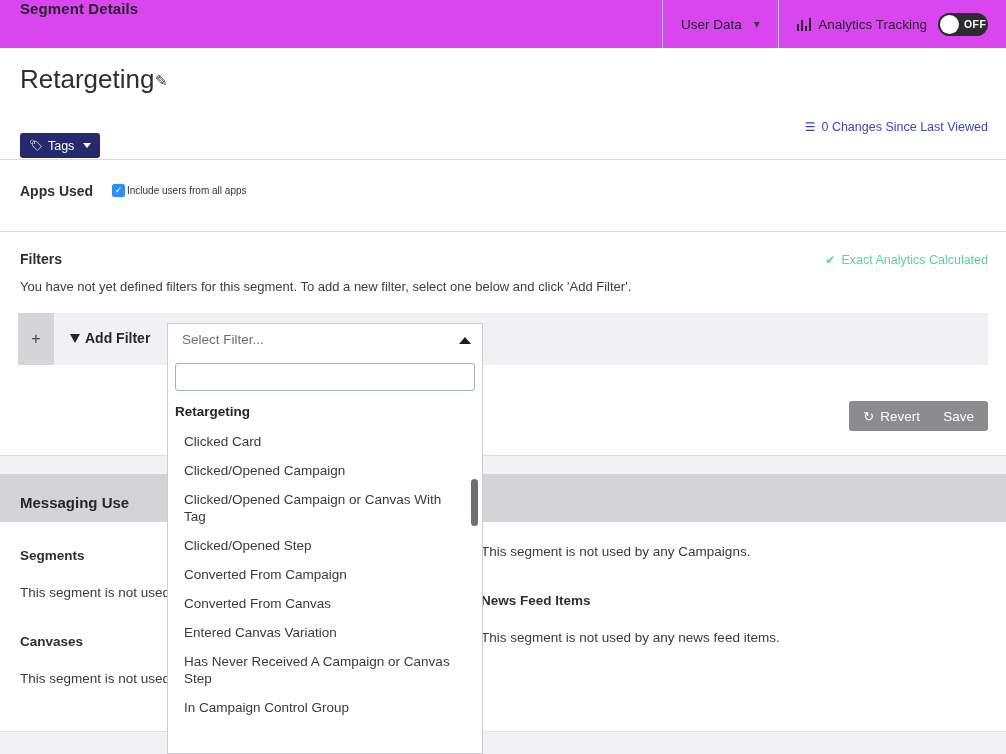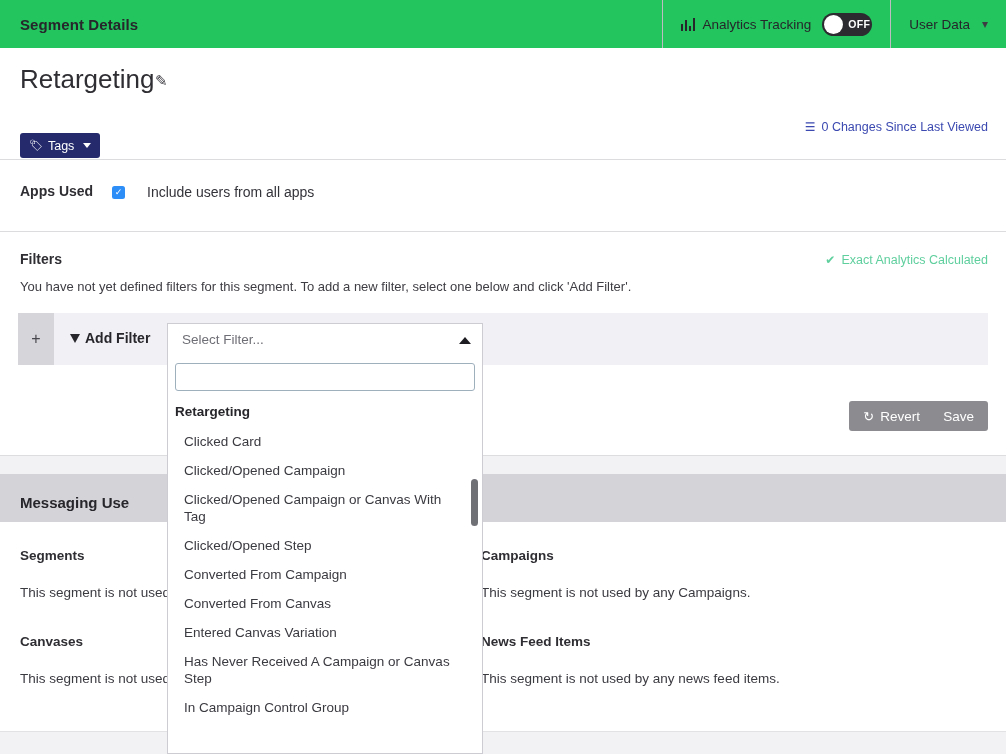--- a/index.html
+++ b/index.html
@@ -9,22 +9,22 @@
     background: #ffffff;
     font-family: "Liberation Sans", sans-serif;
     color: #333333;
     overflow: hidden;
   }
   #root { position: relative; width: 1006px; height: 754px; overflow: hidden; }
 
   
   .topbar {
     position: absolute; left: 0; top: 0; width: 1006px; height: 48px;
-    background: #22c55e;
-    display: flex; align-items: center;
+    background: #d946ef;
+    display: flex; 
   }
   .topbar-title {
     font-size: 15px; font-weight: bold; color: #26262b;
     margin-left: 20px; letter-spacing: .1px;
   }
   .topbar-right {
     margin-left: auto; display: flex; align-items: center; height: 48px;
   }
   .tb-cell {
     height: 48px; display: flex; align-items: center; padding: 0 18px;
@@ -96,21 +96,21 @@
   .apps-label {
     position: absolute; left: 20px; top: 23px; font-size: 14px;
     font-weight: bold; color: #2e2e33;
   }
   .apps-check { position: absolute; left: 112px; top: 24px; display: flex; align-items: center; cursor: pointer; }
   .cbox {
     width: 13px; height: 13px; border-radius: 2.5px; background: #2e8ef7;
     display: flex; align-items: center; justify-content: center;
     color: #fff; font-size: 9px; line-height: 1;
   }
-  .apps-check span.lbl { margin-left: 22px; font-size: 14px; color: #33333a; }
+  .apps-check span.lbl { margin-left: 2px; font-size: 10px; color: #33333a; }
 
   
   .filters-sec { position: absolute; left: 0; top: 232px; width: 1006px; height: 82px; background: #fff; }
   .filters-h { position: absolute; left: 20px; top: 19px; font-size: 14px; font-weight: bold; color: #2e2e33; }
   .filters-p { position: absolute; left: 20px; top: 47px; font-size: 13px; color: #3d3d43; }
   .exact-stats {
     position: absolute; right: 18px; top: 253px; font-size: 12.5px; color: #5fcf9e;
     display: flex; align-items: center; white-space: nowrap;
   }
   .exact-stats .ck { margin-right: 6px; font-size: 12px; }
@@ -210,37 +210,37 @@
   .hr3 { position: absolute; left: 0; top: 731px; width: 1006px; height: 1px; background: #e2e2e5; }
 </style>
 </head>
 <body>
 
 <div id="root">
 
   <div class="topbar">
     <div class="topbar-title">Segment Details</div>
     <div class="topbar-right">
+      <div class="tb-cell tb-sep">
+        <span class="userdata">User Data</span>
+        <span class="chev">▾</span>
+      </div>
       <div class="tb-cell tb-sep">
         <span class="chart-icon">
             <i></i>
             <i></i>
             <i></i>
             <i></i>
           </span>
         <span class="analytics-label">Analytics Tracking</span>
         <span class="toggle">
           <span class="knob"></span>
           <span class="tlabel">OFF</span>
         </span>
       </div>
-      <div class="tb-cell tb-sep">
-        <span class="userdata">User Data</span>
-        <span class="chev">▾</span>
-      </div>
     </div>
   </div>
 
   <div class="titleblock">
     <div class="seg-title">Retargeting</div>
     <div class="pencil">✎</div>
     <div class="tags-btn">
       <span class="tag-ico">🏷</span>
       <span>Tags</span>
       <span class="bcaret"></span>
@@ -295,21 +295,20 @@
     <div class="msg-title">Messaging Use</div>
   </div>
   <div class="msg-body">
     <div class="col col-left">
       <div class="subh">Segments</div>
       <div class="subp">This segment is not used by any Segments.</div>
       <div class="subh" style="margin-top:34px;">Canvases</div>
       <div class="subp">This segment is not used by any Canvases.</div>
     </div>
     <div class="col col-right">
-      <div class="subh">Campaigns</div>
       <div class="subp">This segment is not used by any Campaigns.</div>
       <div class="subh" style="margin-top:34px;">News Feed Items</div>
       <div class="subp">This segment is not used by any news feed items.</div>
     </div>
   </div>
   <div class="hr3"></div>
   <div class="bottomband"></div>
 
   <div class="select-ctl">
     <span class="select-ph">Select Filter...</span>

